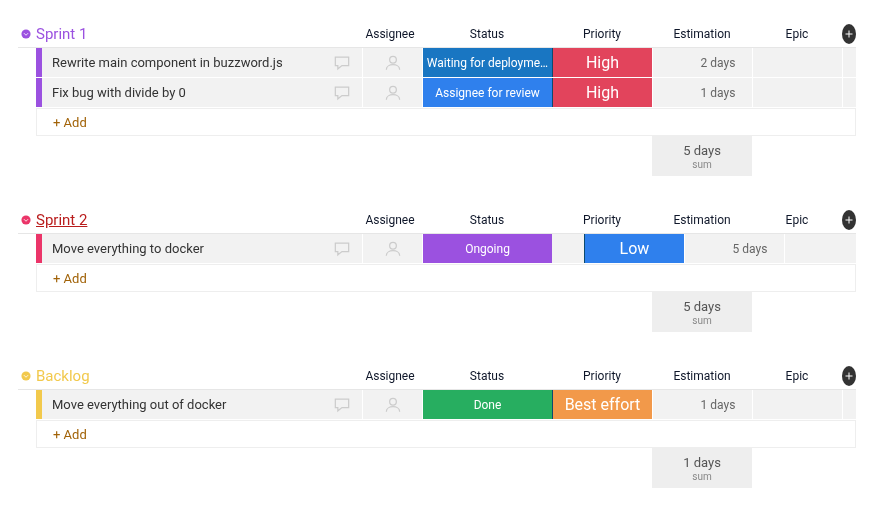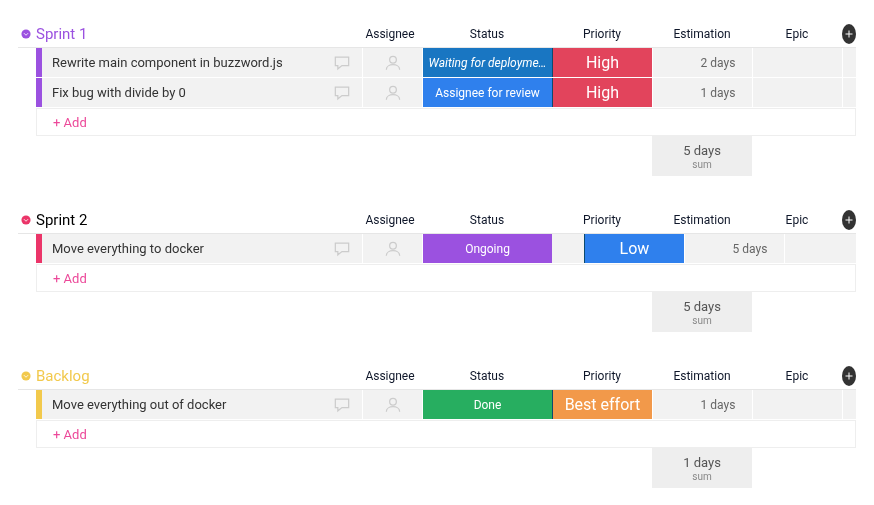--- a/index.html
+++ b/index.html
@@ -124,21 +124,21 @@
     margin-left: 18px;
     background: #fff;
     border: 1px solid #eee;
   }
   .add-row .stripe {
     width: 6px; flex: 0 0 6px;
     opacity: 0.4;
   }
   .add-row .add-text {
     padding-left: 10px;
-    color: #ec4899;
+    color: #a16207;
     font-size: 13px;
   }
   .sum-row {
     display: flex;
     margin-left: 18px;
     height: 40px;
   }
   .sum-spacer { flex: 0 0 616px; }
   .sum-box {
     flex: 0 0 100px;
@@ -186,21 +186,21 @@
           <svg viewBox="0 0 24 24">
             <path d="M4 5h16v10H12l-5 4v-4H4z"></path>
           </svg>
         </div>
         <div class="assignee">
           <svg viewBox="0 0 24 24">
             <circle cx="12" cy="8" r="4"></circle>
             <path d="M4 20c0-4 4-6 8-6s8 2 8 6"></path>
           </svg>
         </div>
-        <div class="status" style="background: rgb(25, 118, 194); font-style: italic;">Waiting for deployme…</div>
+        <div class="status" style="background: rgb(25, 118, 194);">Waiting for deployme…</div>
         <div class="priority" style="background: rgb(226, 68, 92);">High</div>
         <div class="estim">2 days</div>
         <div class="epic"></div>
         <div class="tail"></div>
       </div>
       <div class="row">
         <div class="stripe" style="background: rgb(155, 81, 224);"></div>
         <div class="task">Fix bug with divide by 0</div>
         <div class="chat">
           <svg viewBox="0 0 24 24">
@@ -233,21 +233,21 @@
     </div>
     <div class="group">
       <div class="group-header">
         <div class="group-title-area">
           <span class="chevron">
             <svg viewBox="0 0 24 24">
               <circle cx="12" cy="12" r="11" fill="#eb3569"></circle>
               <path d="M7 10l5 5 5-5" stroke="#fff" stroke-width="2" fill="none"></path>
             </svg>
           </span>
-          <span class="group-title" style="color: #000000;">Sprint 2</span>
+          <span class="group-title" style="color: #b91c1c; text-decoration: underline;">Sprint 2</span>
         </div>
         <div class="col-head col-assignee">Assignee</div>
         <div class="col-head col-status">Status</div>
         <div class="col-head col-priority">Priority</div>
         <div class="col-head col-estim">Estimation</div>
         <div class="col-head col-epic">Epic</div>
         <div class="plus-end">
           <svg width="12" height="12" viewBox="0 0 24 24">
             <path d="M12 5v14M5 12h14" stroke="#fff" stroke-width="2"></path>
           </svg>

